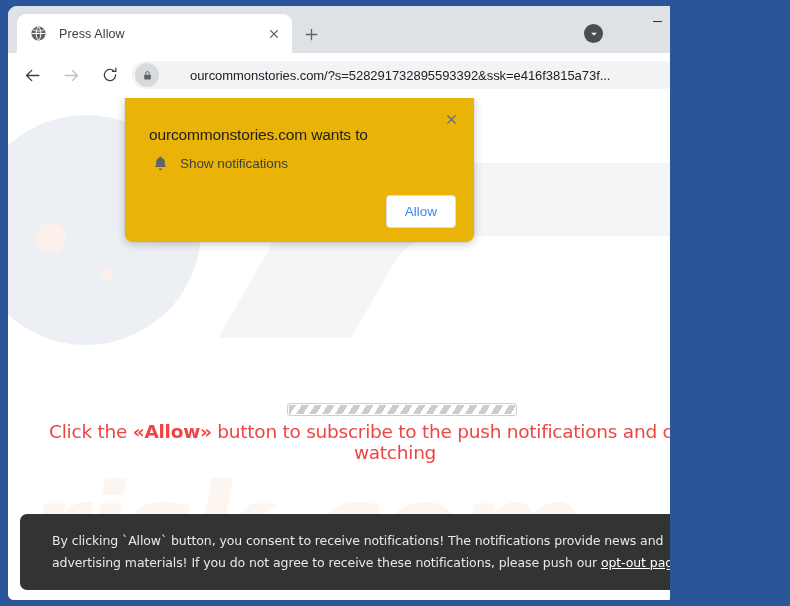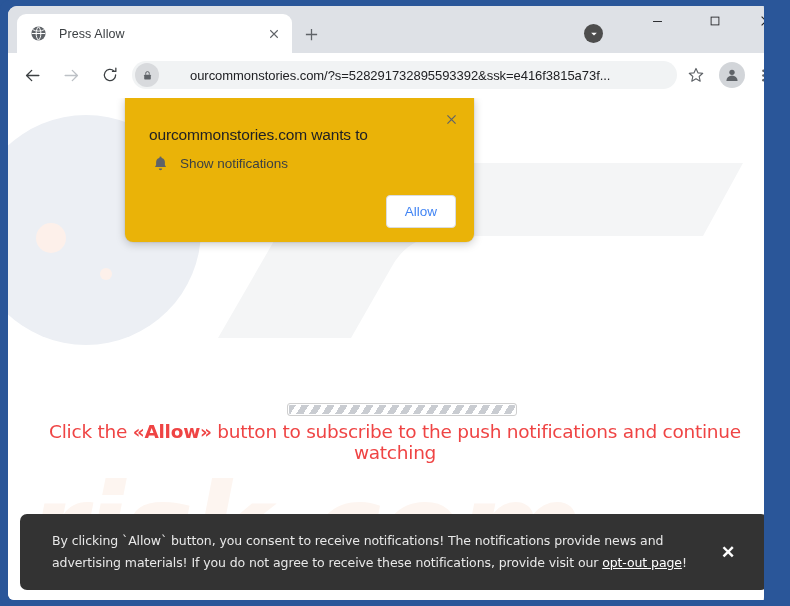--- a/index.html
+++ b/index.html
@@ -9,21 +9,21 @@
     height: 606px;
     overflow: hidden;
     font-family: "Liberation Sans", sans-serif;
     background: #2a5699;
   }
 
   
   #window-frame {
     position: absolute;
     left: 0; top: 0;
-    width: 764px; height: 606px;
+    width: 670px; height: 606px;
     background: #2a5699;
     border-radius: 9px;
     overflow: hidden;
   }
 
   #browser-window {
     position: absolute;
     left: 8px; top: 6px;
     width: 774px; height: 594px;
     background: #dee1e6;
@@ -471,21 +471,21 @@
 
       <div id="progress-bar"></div>
 
       <div id="page-headline">
         <span>Click the </span><b>«Allow»</b><span> button to subscribe to the push notifications and continue watching</span>
       </div>
 
       <div id="consent-banner">
         <div id="consent-text">
           <span>By clicking `Allow` button, you consent to receive notifications! The notifications provide news and advertising</span>
-          <span>materials! If you do not agree to receive these notifications, provide visit our </span><a id="consent-optout-link" href="#">opt-out page</a><span>!</span>
+          <span>materials! If you do not agree to receive these notifications, please push our </span><a id="consent-optout-link" href="#">opt-out page</a><span>!</span>
         </div>
         <div id="consent-close">✕</div>
       </div>
 
       <div id="permission-dialog">
 
         <div id="dialog-close">
           <svg viewBox="0 0 16 16" width="13" height="13">
             <path d="M3 3 L13 13 M13 3 L3 13" stroke="currentColor" stroke-width="1.5" fill="none"></path>
           </svg>

